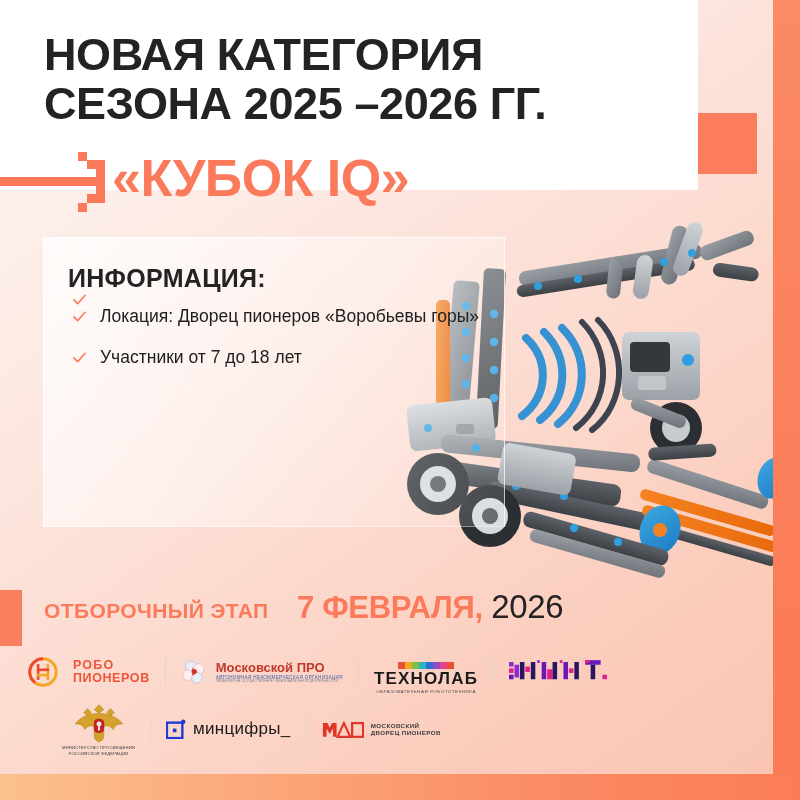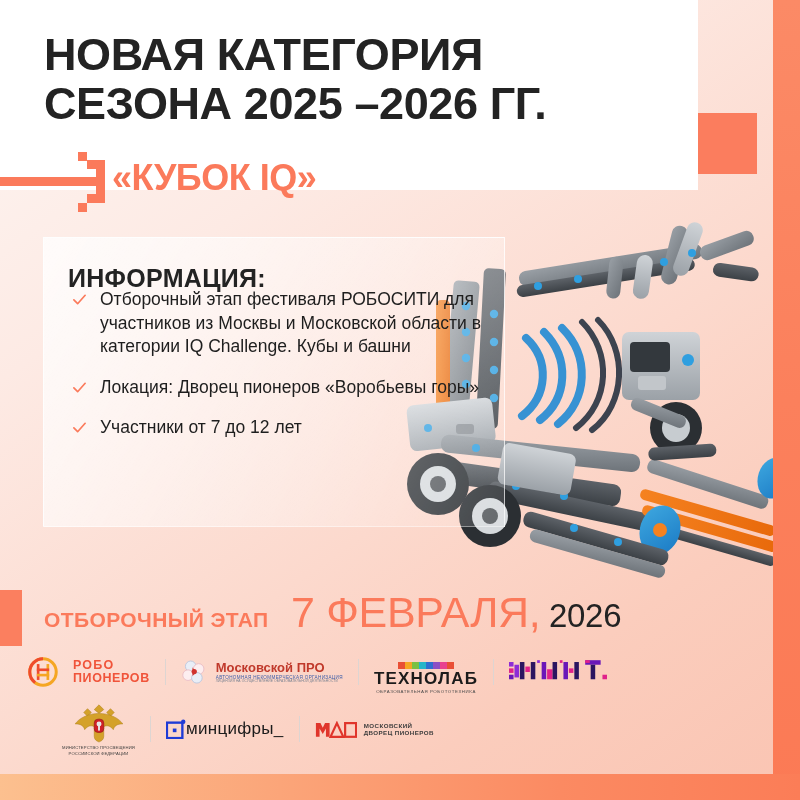--- a/index.html
+++ b/index.html
@@ -41,21 +41,21 @@
     font-size:45px;line-height:49px;letter-spacing:-0.4px;
     text-transform:uppercase;
   }
   .header-panel .ttl .l2{display:block;}
   
   .arrow-wrap{
     position:absolute;left:0;top:152px;width:230px;height:60px;
   }
   .subttl{
     position:absolute;left:112px;top:152px;
-    font-weight:bold;color:#fb7a5b;font-size:36px;line-height:52px;
+    font-weight:bold;color:#fb7a5b;font-size:52px;line-height:52px;
     letter-spacing:-0.5px;text-transform:uppercase;white-space:nowrap;
   }
   
   .robot{position:absolute;left:398px;top:210px;width:390px;height:370px;}
   
   .info-card{
     position:absolute;left:43px;top:237px;width:462px;height:290px;
     background:linear-gradient(120deg,rgba(255,255,255,.80),rgba(255,255,255,.10));
     border-top:1px solid rgba(255,255,255,.95);
     border-left:1px solid rgba(255,255,255,.95);
@@ -79,22 +79,22 @@
   .info-list li .tick{
     position:absolute;left:0;top:2px;width:15px;height:15px;color:#fb7a5b;
   }
   
   .date-bar{position:absolute;left:44px;top:588px;white-space:nowrap;}
   .date-bar .pre{
     font-weight:bold;font-size:21px;letter-spacing:.4px;color:#fb7a5b;
     text-transform:uppercase;vertical-align:baseline;
   }
   .date-bar .day{
-    font-weight:normal;font-size:43px;letter-spacing:-.3px;color:#fb7a5b;
-    text-transform:uppercase;vertical-align:baseline;margin-left:18px;
+    font-weight:bold;font-size:31px;letter-spacing:-.3px;color:#fb7a5b;
+    text-transform:uppercase;vertical-align:baseline;margin-left:24px;
   }
   .date-bar .year{
     font-weight:normal;font-size:33px;letter-spacing:-.3px;color:#232323;
     vertical-align:baseline;margin-left:4px;
   }
   
   .logos-row1{position:absolute;left:28px;top:652px;height:40px;display:flex;align-items:center;gap:0;}
   .logos-row2{position:absolute;left:62px;top:700px;height:58px;display:flex;align-items:center;gap:0;}
   .divider{width:1px;height:26px;background:#ddd5d2;margin:0 15px;}
   .logo{display:flex;align-items:center;}
@@ -112,21 +112,21 @@
   .technolab .tl-top{display:flex;height:7px;margin-bottom:1px;}
   .technolab .tl-top i{display:block;width:7px;height:7px;}
   .technolab .tl-main{font-weight:bold;font-size:17px;letter-spacing:1.2px;color:#1b1b1b;line-height:1;}
   .technolab .tl-sub{font-size:4.4px;letter-spacing:.55px;color:#4a4a4a;margin-top:2px;}
   
   .myit{letter-spacing:1px;}
   
   .ministry{flex-direction:column;align-items:center;}
   .ministry .mn-txt{font-size:4.2px;line-height:5.6px;color:#3d3d3d;text-align:center;letter-spacing:.15px;margin-top:2px;}
   
-  .mincifry .mc-txt{font-size:17px;color:#1b1b1b;letter-spacing:.3px;}
+  .mincifry .mc-txt{font-size:17px;color:#1b1b1b;margin-left:7px;letter-spacing:.3px;}
   
   .mdp .mdp-txt{margin-left:7px;line-height:7.5px;}
   .mdp .mdp-l{font-size:6.2px;font-weight:bold;color:#3d3d3d;letter-spacing:.45px;}
 </style>
 </head>
 <body>
 
 <div id="poster">
 
   <div class="sq-yellow"></div>
@@ -284,37 +284,36 @@
 
   <div class="info-card"></div>
   <div class="info-head">ИНФОРМАЦИЯ:</div>
   <ul class="info-list">
     <li>
       <span class="tick">
         <svg viewBox="0 0 16 16" width="15" height="15">
             <path d="M2 8.5 L6 12.5 L14 3.5" fill="none" stroke="#fb7a5b" stroke-width="1.8" stroke-linecap="round" stroke-linejoin="round"></path>
           </svg>
       </span>
-      <span>Отборочный этап фестиваля РОБОСИТИ для участников из Москвы и Московской области в категории IQ Challenge. Кубы и башни</span>
     </li>
     <li>
       <span class="tick">
         <svg viewBox="0 0 16 16" width="15" height="15">
             <path d="M2 8.5 L6 12.5 L14 3.5" fill="none" stroke="#fb7a5b" stroke-width="1.8" stroke-linecap="round" stroke-linejoin="round"></path>
           </svg>
       </span>
       <span>Локация: Дворец пионеров «Воробьевы горы»</span>
     </li>
     <li>
       <span class="tick">
         <svg viewBox="0 0 16 16" width="15" height="15">
             <path d="M2 8.5 L6 12.5 L14 3.5" fill="none" stroke="#fb7a5b" stroke-width="1.8" stroke-linecap="round" stroke-linejoin="round"></path>
           </svg>
       </span>
-      <span>Участники от 7 до 12 лет</span>
+      <span>Участники от 7 до 18 лет</span>
     </li>
   </ul>
 
   <div class="block-left"></div>
 
   <div class="date-bar">
     <span class="pre">ОТБОРОЧНЫЙ ЭТАП</span>
     <span class="day">7 ФЕВРАЛЯ,</span>
     <span class="year">2026</span>
   </div>

